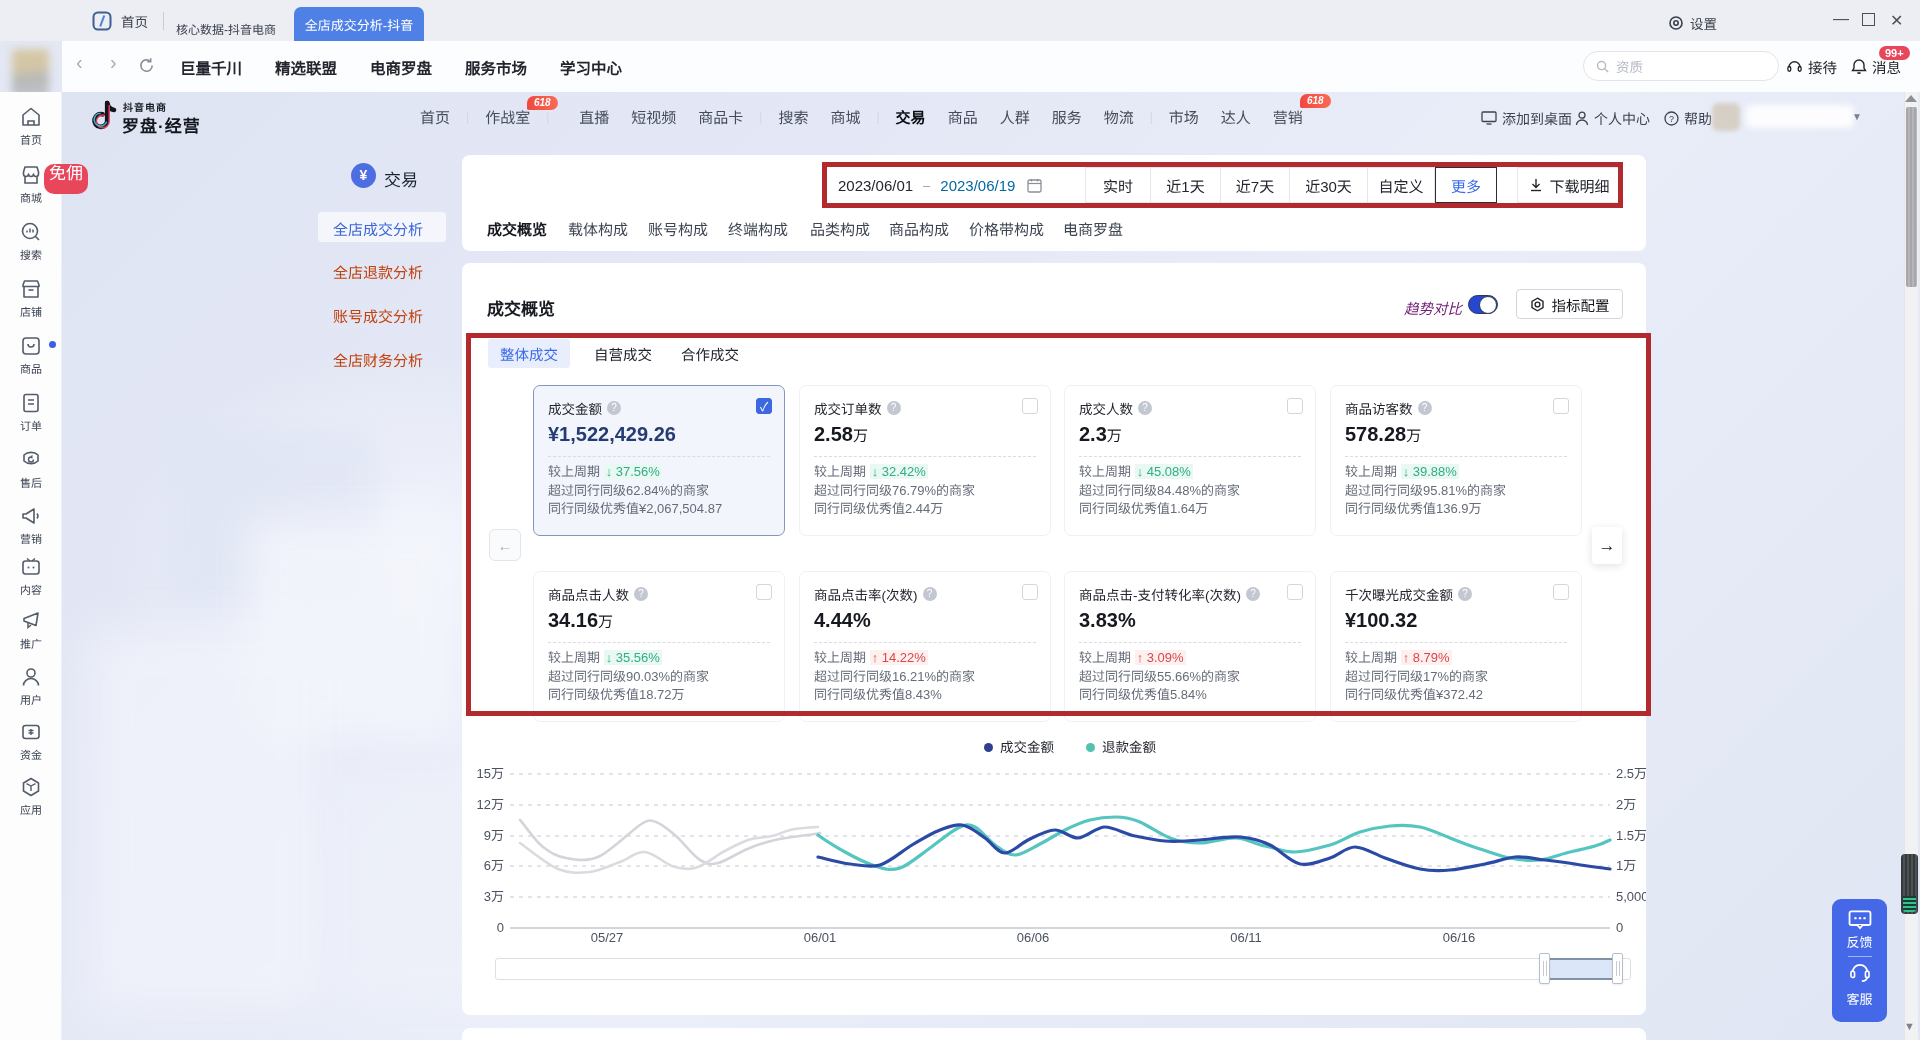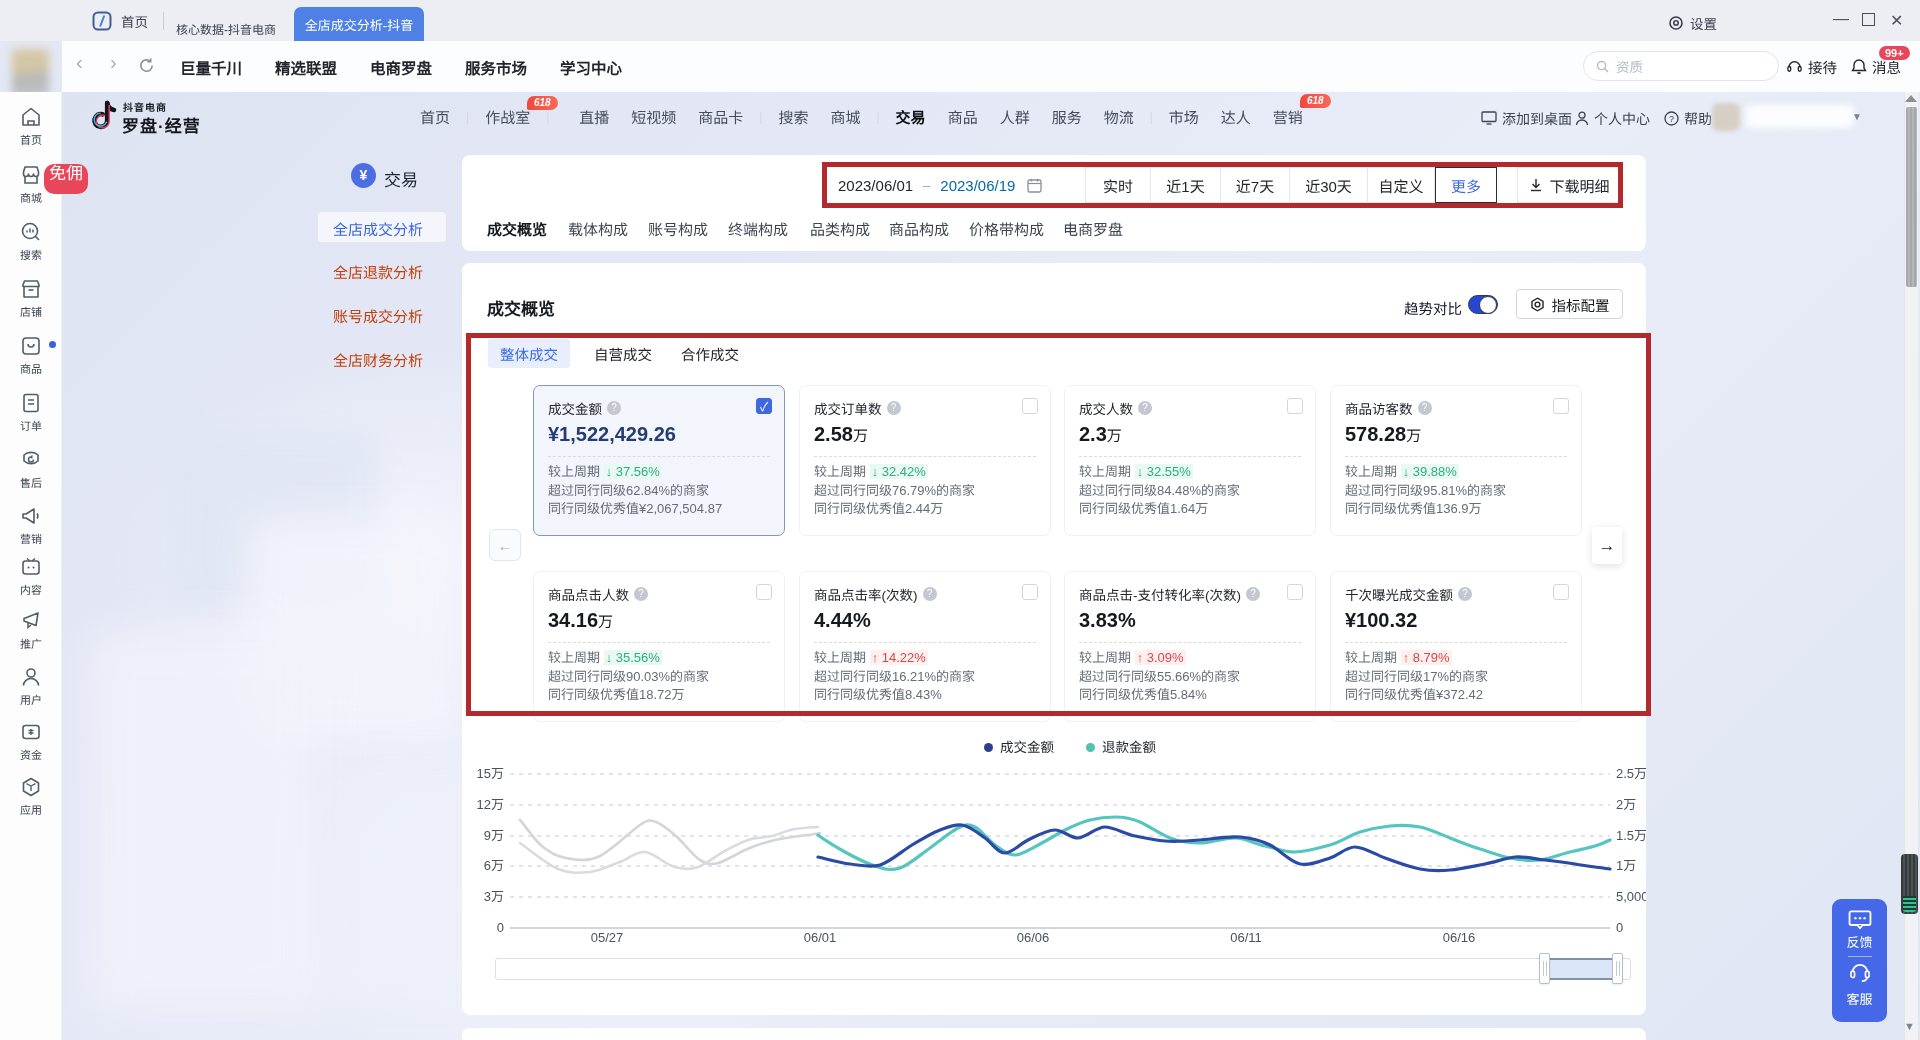--- a/index.html
+++ b/index.html
@@ -57,21 +57,21 @@
 .dseg { height:36px; display:flex; align-items:center; justify-content:center; font-size:15px; color:#23262e; border:1px solid #e4e6ec; border-left:none; padding:0; gap:6px; }
 
 .ptabs { position:absolute; top:218px; display:flex; font-size:15px; color:#3e4654; }
 .ptabs b { color:#16191f; }
 
 .redbox { position:absolute; border:5px solid #b2292e; pointer-events:none; z-index:50; }
 
 
 #panel2 { left:462px; top:263px; width:1184px; height:752px; background:#fff; border-radius:8px; }
 #p2title { left:487px; top:295px; font-size:17px; font-weight:bold; color:#181b22; }
-#trendlbl { left:1404px; top:297px; font-size:14.5px; color:#0f172a; }
+#trendlbl { left:1404px; top:297px; font-size:14.5px; color:#701a75;font-style:italic; }
 #toggle { left:1468px; top:295px; width:30px; height:19px; background:#2847d0; border:1.5px solid #2b3a55; border-radius:10px; }
 #toggle::after { content:""; position:absolute; right:0px; top:0px; width:16px; height:16px; background:#fff; border:1px solid #2b3a55; border-radius:50%; }
 #cfgbtn { left:1516px; top:289px; width:107px; height:30px; border:1.5px solid #d4d6dc; border-radius:4px; display:flex; align-items:center; justify-content:center; gap:7px; font-size:14.5px; color:#16191f; background:#fff; }
 .otab { position:absolute; top:339px; height:29px; display:flex; align-items:center; font-size:14.5px; color:#23262e; padding:0 12px; }
 .otab.act { background:#e8eefb; color:#3c6be8; border-radius:3px; }
 
 
 .card { position:absolute; width:252px; height:151px; background:#fff; border:1px solid #f0f1f5; border-radius:7px; padding:12px 14px; }
 .card.sel { background:#f2f5fc; border:1.5px solid #8496bd; }
 .card .t { font-size:13.5px; color:#23262e; display:flex; align-items:center; gap:5px; }
@@ -389,21 +389,21 @@
     <span class="cb"></span>
   <div class="v">2.58<span style="font-size:15px;font-weight:normal;">万</span></div>
   <div class="dash"></div>
   <div class="s">较上周期 <span class="dn">↓ 32.42%</span><br>超过同行同级76.79%的商家<br>同行同级优秀值2.44万</div>
 </div>
 <div class="card" style="left:1064px;top:385px;">
   <div class="t">成交人数<span class="qm">?</span></div>
     <span class="cb"></span>
   <div class="v">2.3<span style="font-size:15px;font-weight:normal;">万</span></div>
   <div class="dash"></div>
-  <div class="s">较上周期 <span class="dn">↓ 32.55%</span><br>超过同行同级84.48%的商家<br>同行同级优秀值1.64万</div>
+  <div class="s">较上周期 <span class="dn">↓ 45.08%</span><br>超过同行同级84.48%的商家<br>同行同级优秀值1.64万</div>
 </div>
 <div class="card" style="left:1330px;top:385px;">
   <div class="t">商品访客数<span class="qm">?</span></div>
     <span class="cb"></span>
   <div class="v">578.28<span style="font-size:15px;font-weight:normal;">万</span></div>
   <div class="dash"></div>
   <div class="s">较上周期 <span class="dn">↓ 39.88%</span><br>超过同行同级95.81%的商家<br>同行同级优秀值136.9万</div>
 </div>
 <div class="card" style="left:533px;top:571px;">
   <div class="t">商品点击人数<span class="qm">?</span></div>

